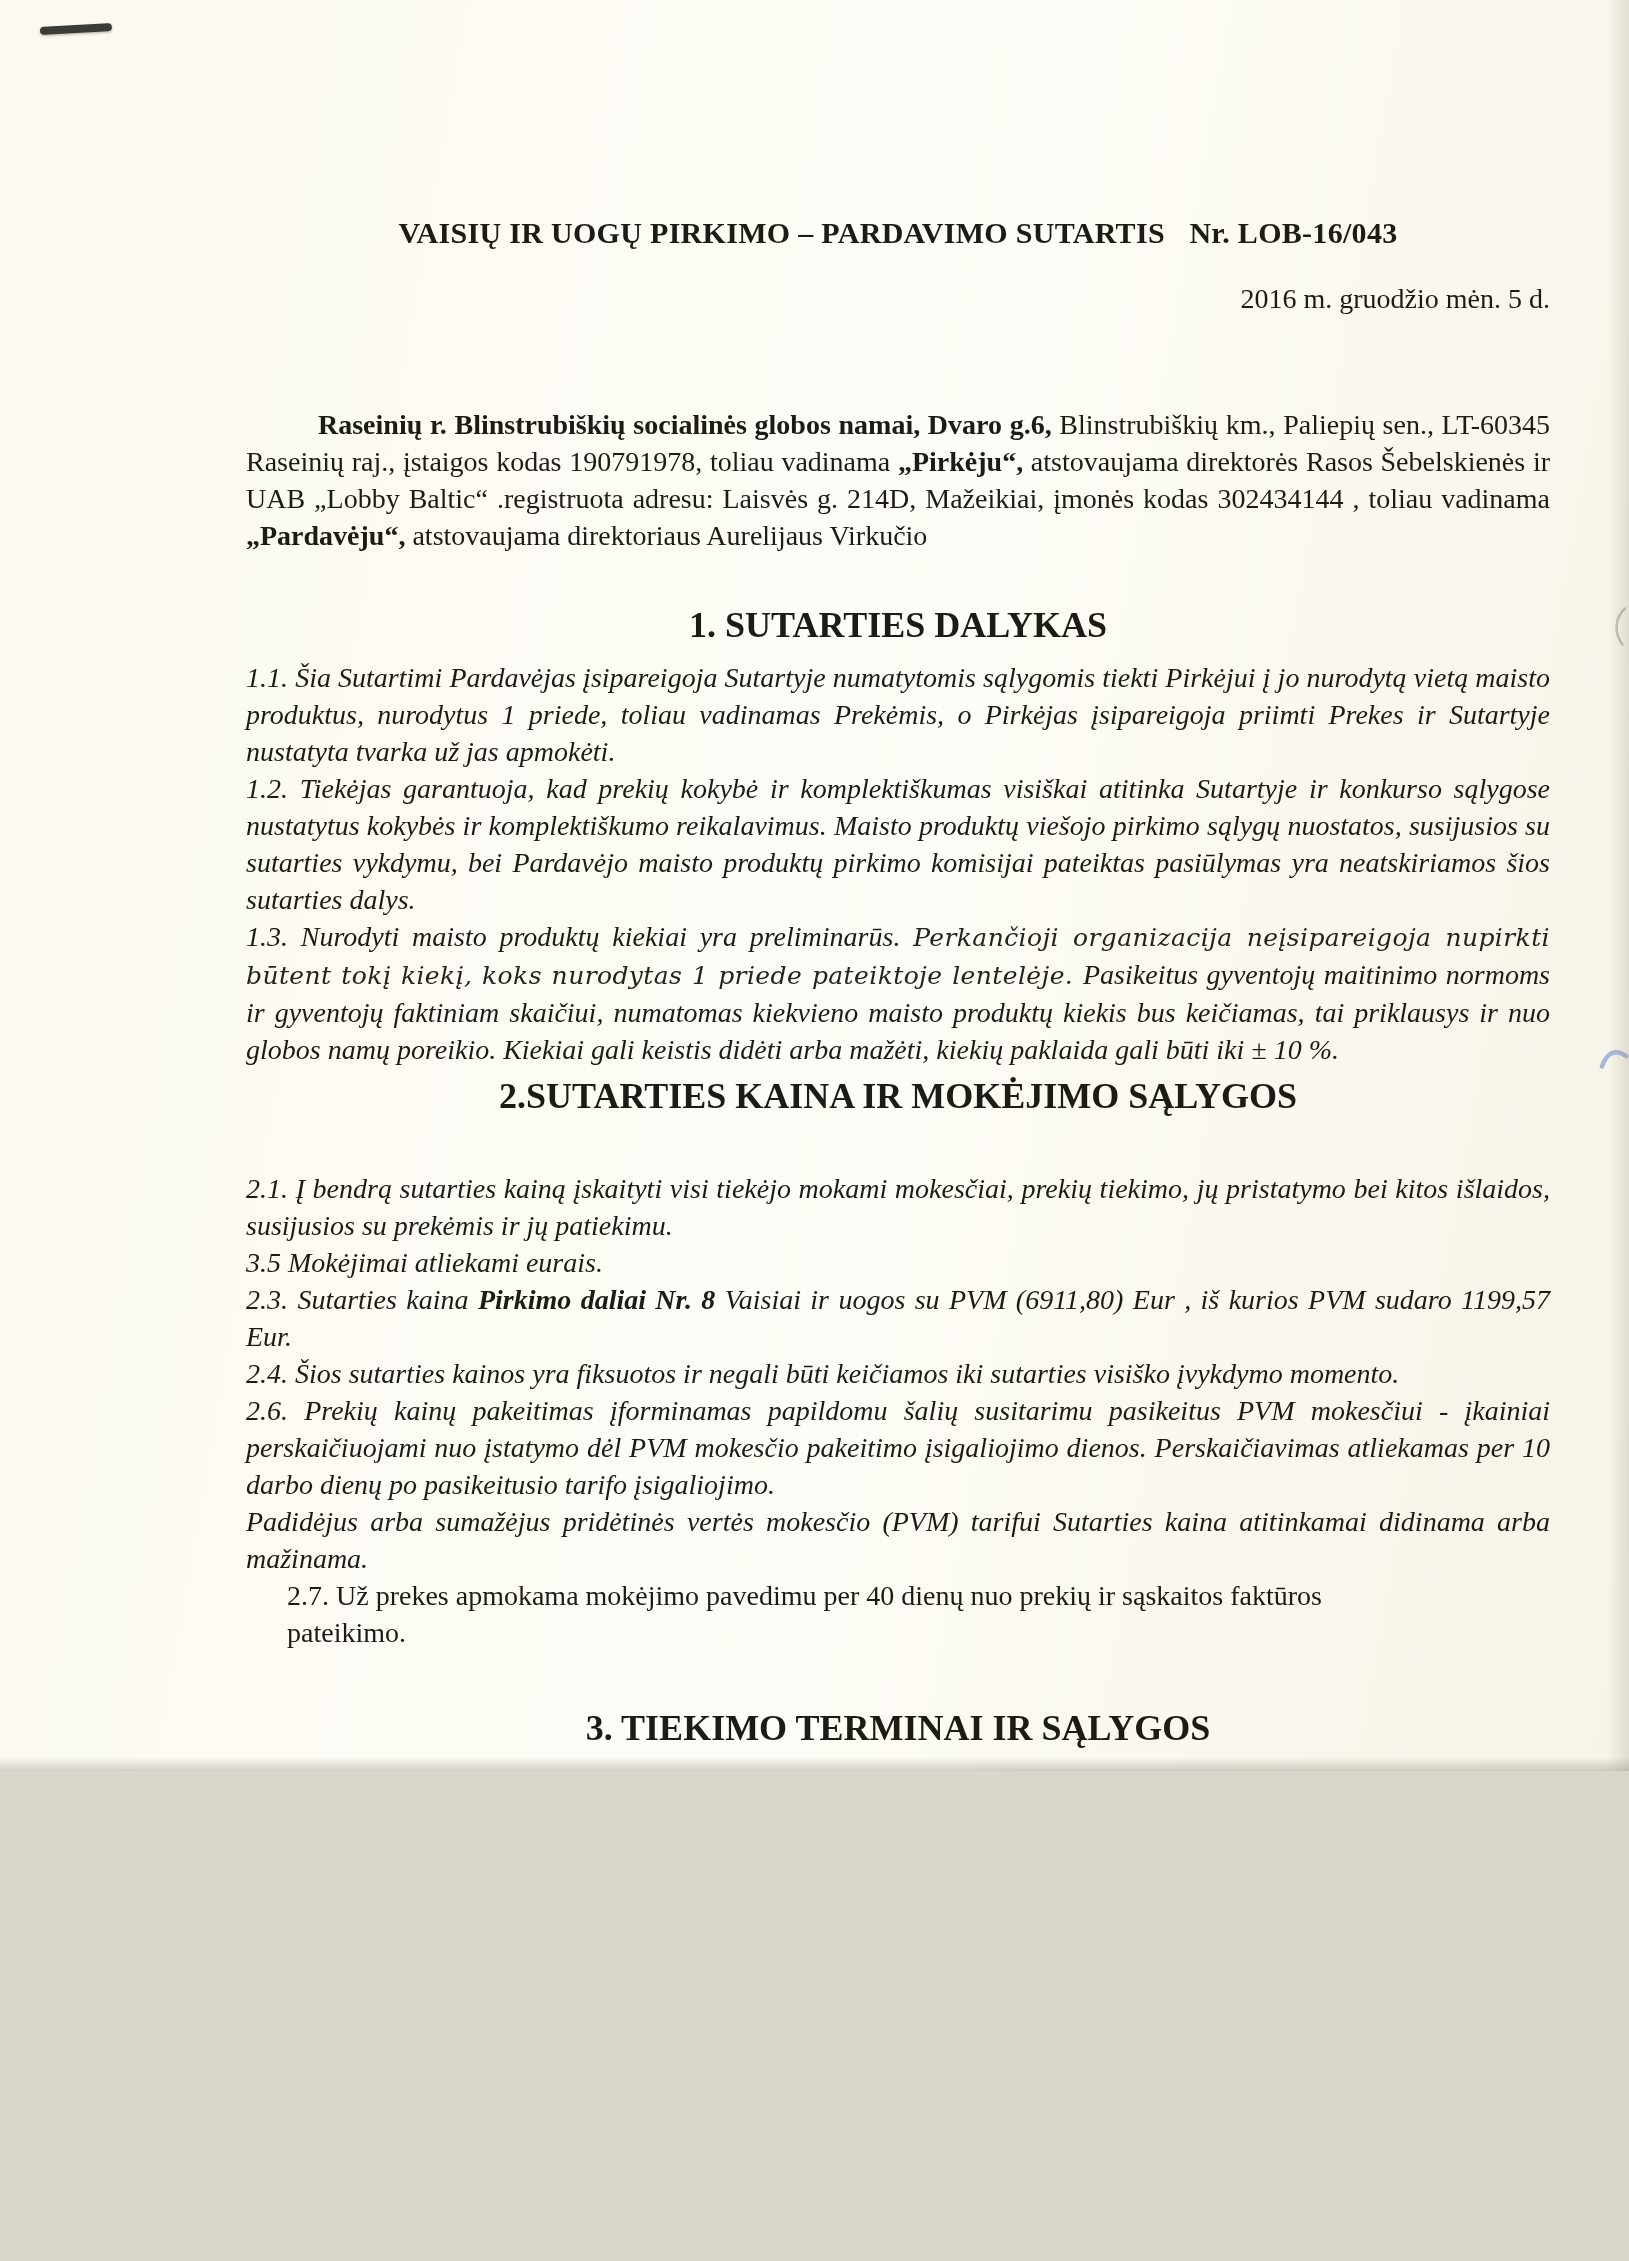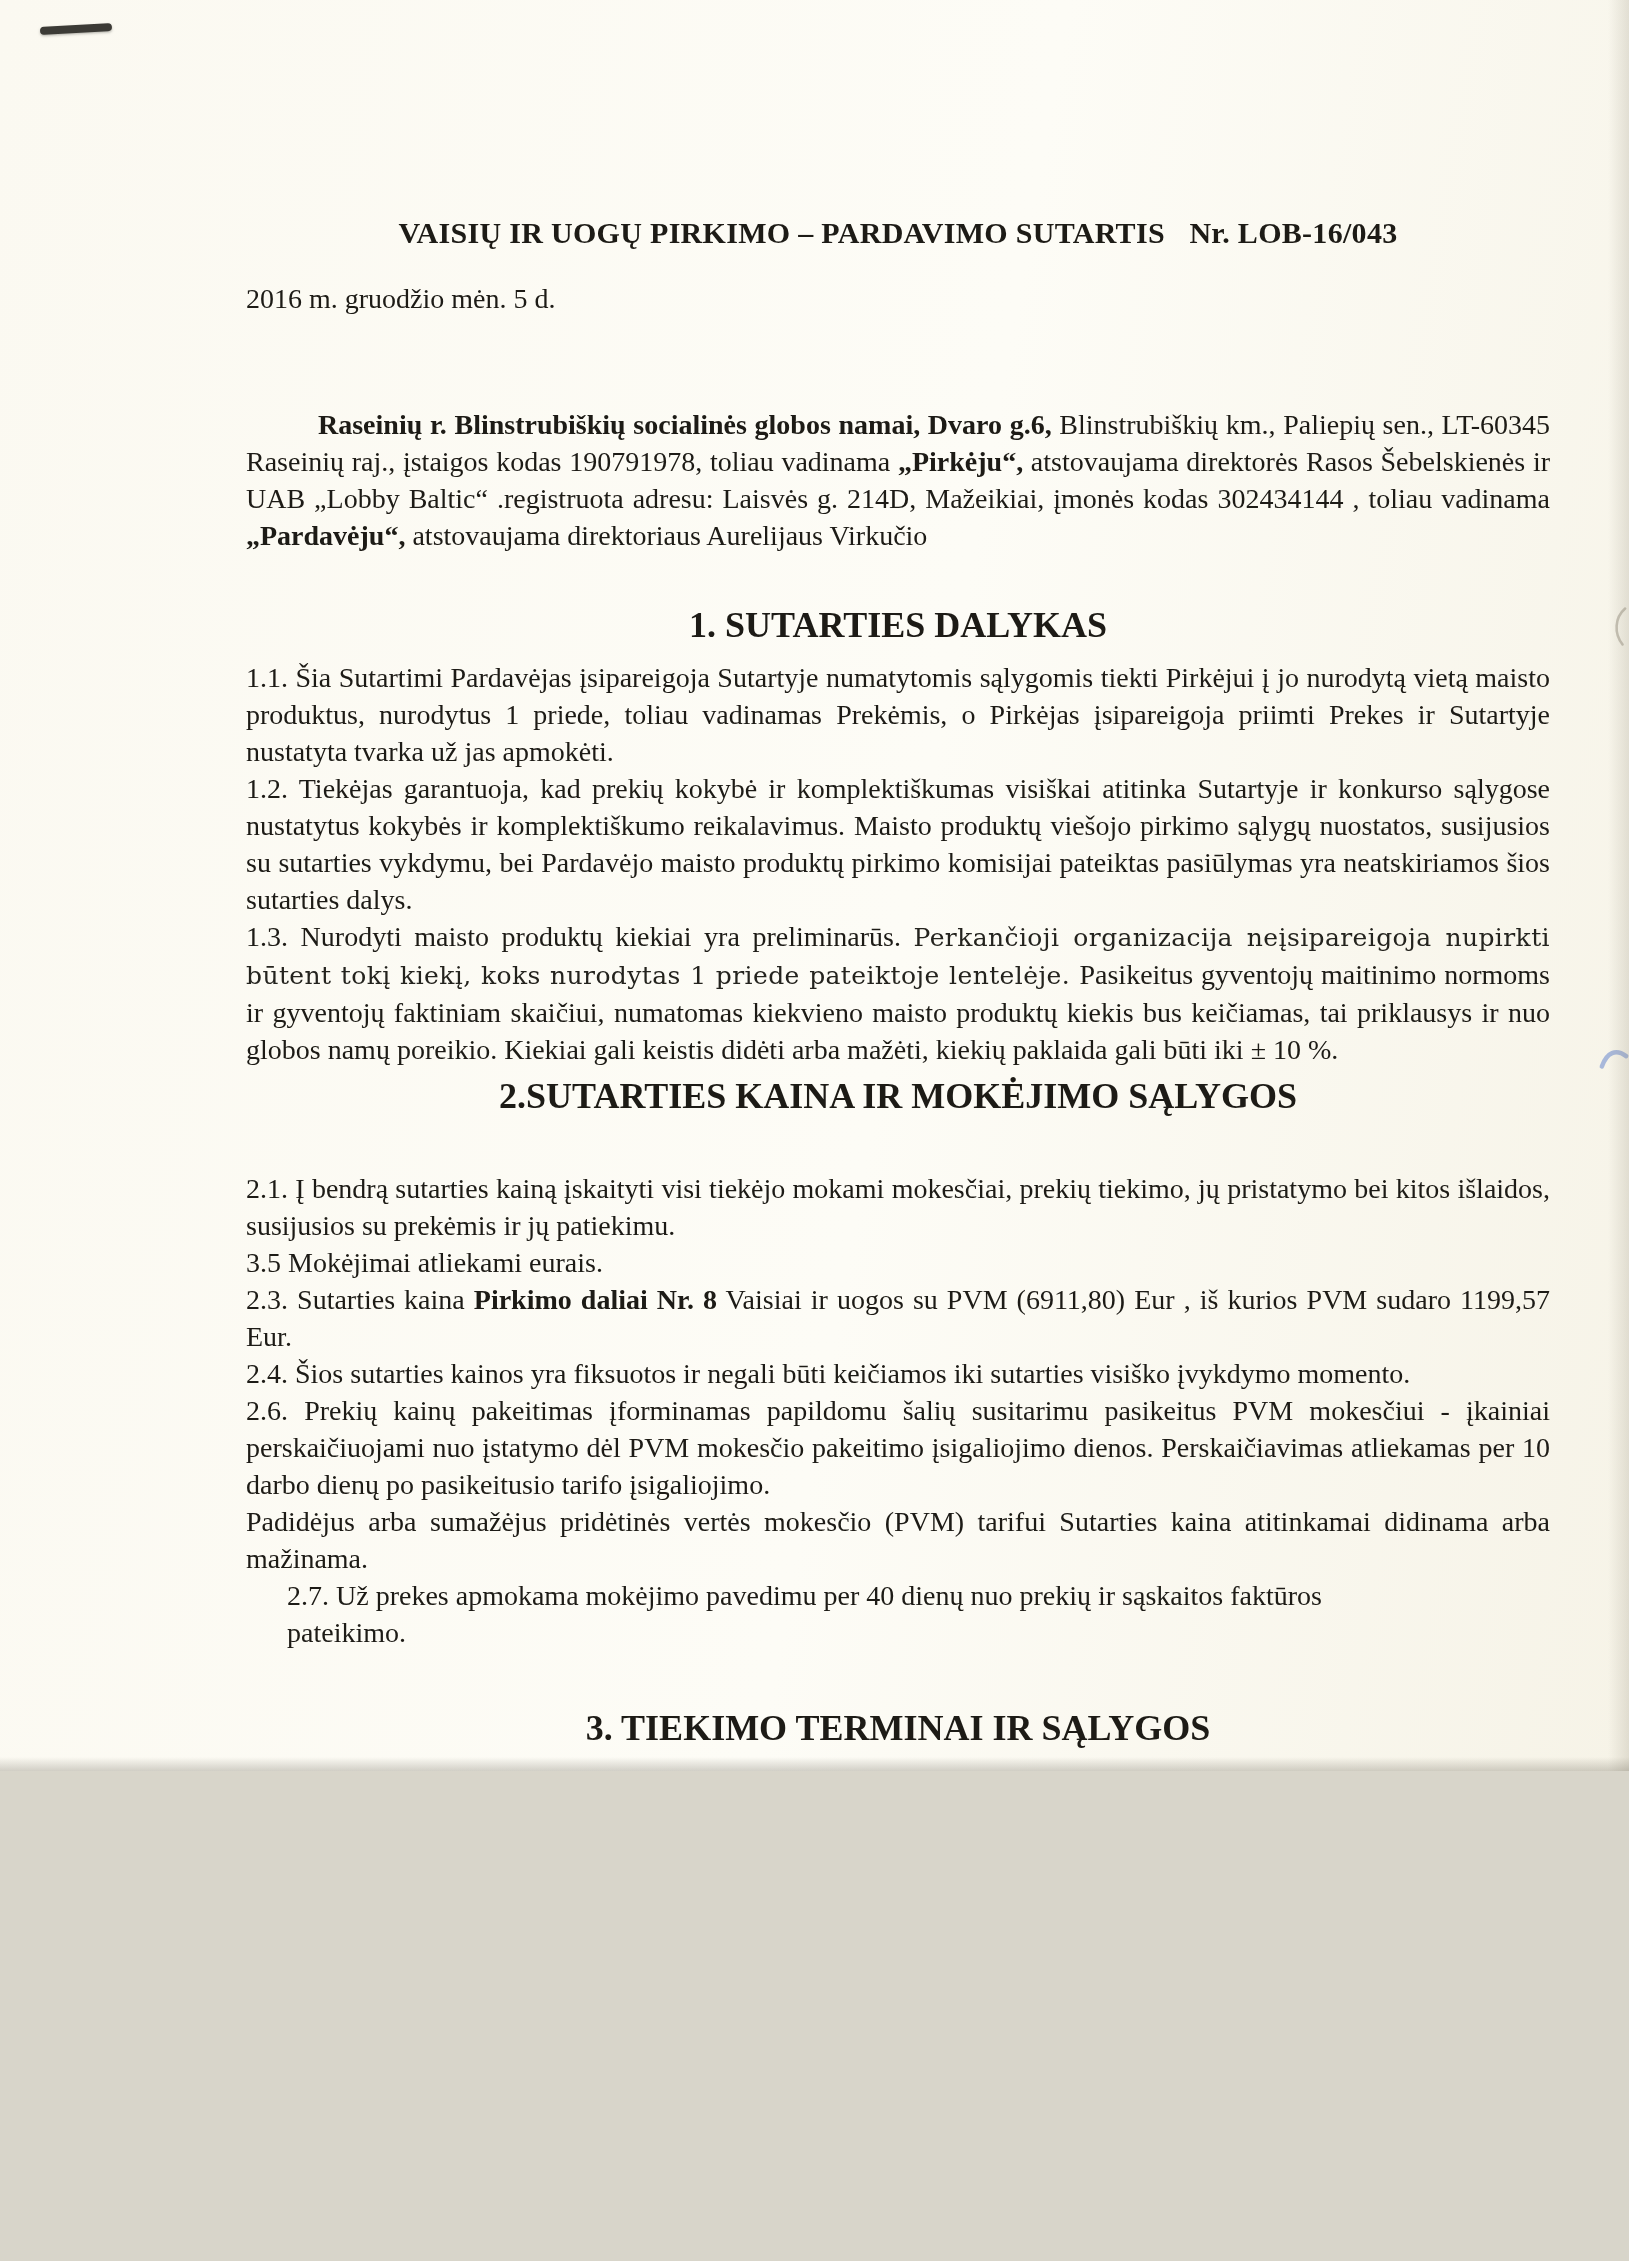--- a/index.html
+++ b/index.html
@@ -17,34 +17,34 @@
   }
   .content {
     position:absolute; left:246px; top:213px; width:1304px;
   }
   p, h1, h2 { font-size:28px; line-height:37px; font-weight:normal; }
   .title {
     text-align:center; font-weight:bold; font-size:30px; letter-spacing:0.3px;
     line-height:40px;
   }
   .title .nr { margin-left:24.5px; }
-  .date-line { text-align:left; margin-top:27px; }
+  .date-line { text-align:right; margin-top:27px; }
   .intro { margin-top:89px; text-indent:72px; text-align:justify; }
   .b { font-weight:bold; }
   .alt {
     font-family:"DejaVu Serif", serif;
     font-size:25px; letter-spacing:0.4px; color:#24231e;
   }
   .h { text-align:center; font-weight:bold; font-size:36px; line-height:39px; }
   .h-1 { margin-top:52px; }
   .block-1 { margin-top:14px; }
   .h-2 { margin-top:9px; }
   .block-2 { margin-top:54px; }
   .h-3 { margin-top:58px; }
-  .clause { text-align:justify; }
+  .clause { text-align:justify;font-style:italic; }
   .c27 { padding-left:41px; }
   .p31 { margin-top:36px; text-indent:28px; text-align:justify; }
 
   
   .artifact-topleft {
     position:absolute; left:40px; top:24.5px; width:72px; height:8.4px;
     background:#3c3b36; border-radius:4.5px; transform:rotate(-3deg);
     box-shadow:0 1.3px 2.6px rgba(60,59,54,0.35);
   }
   .edge-right {

